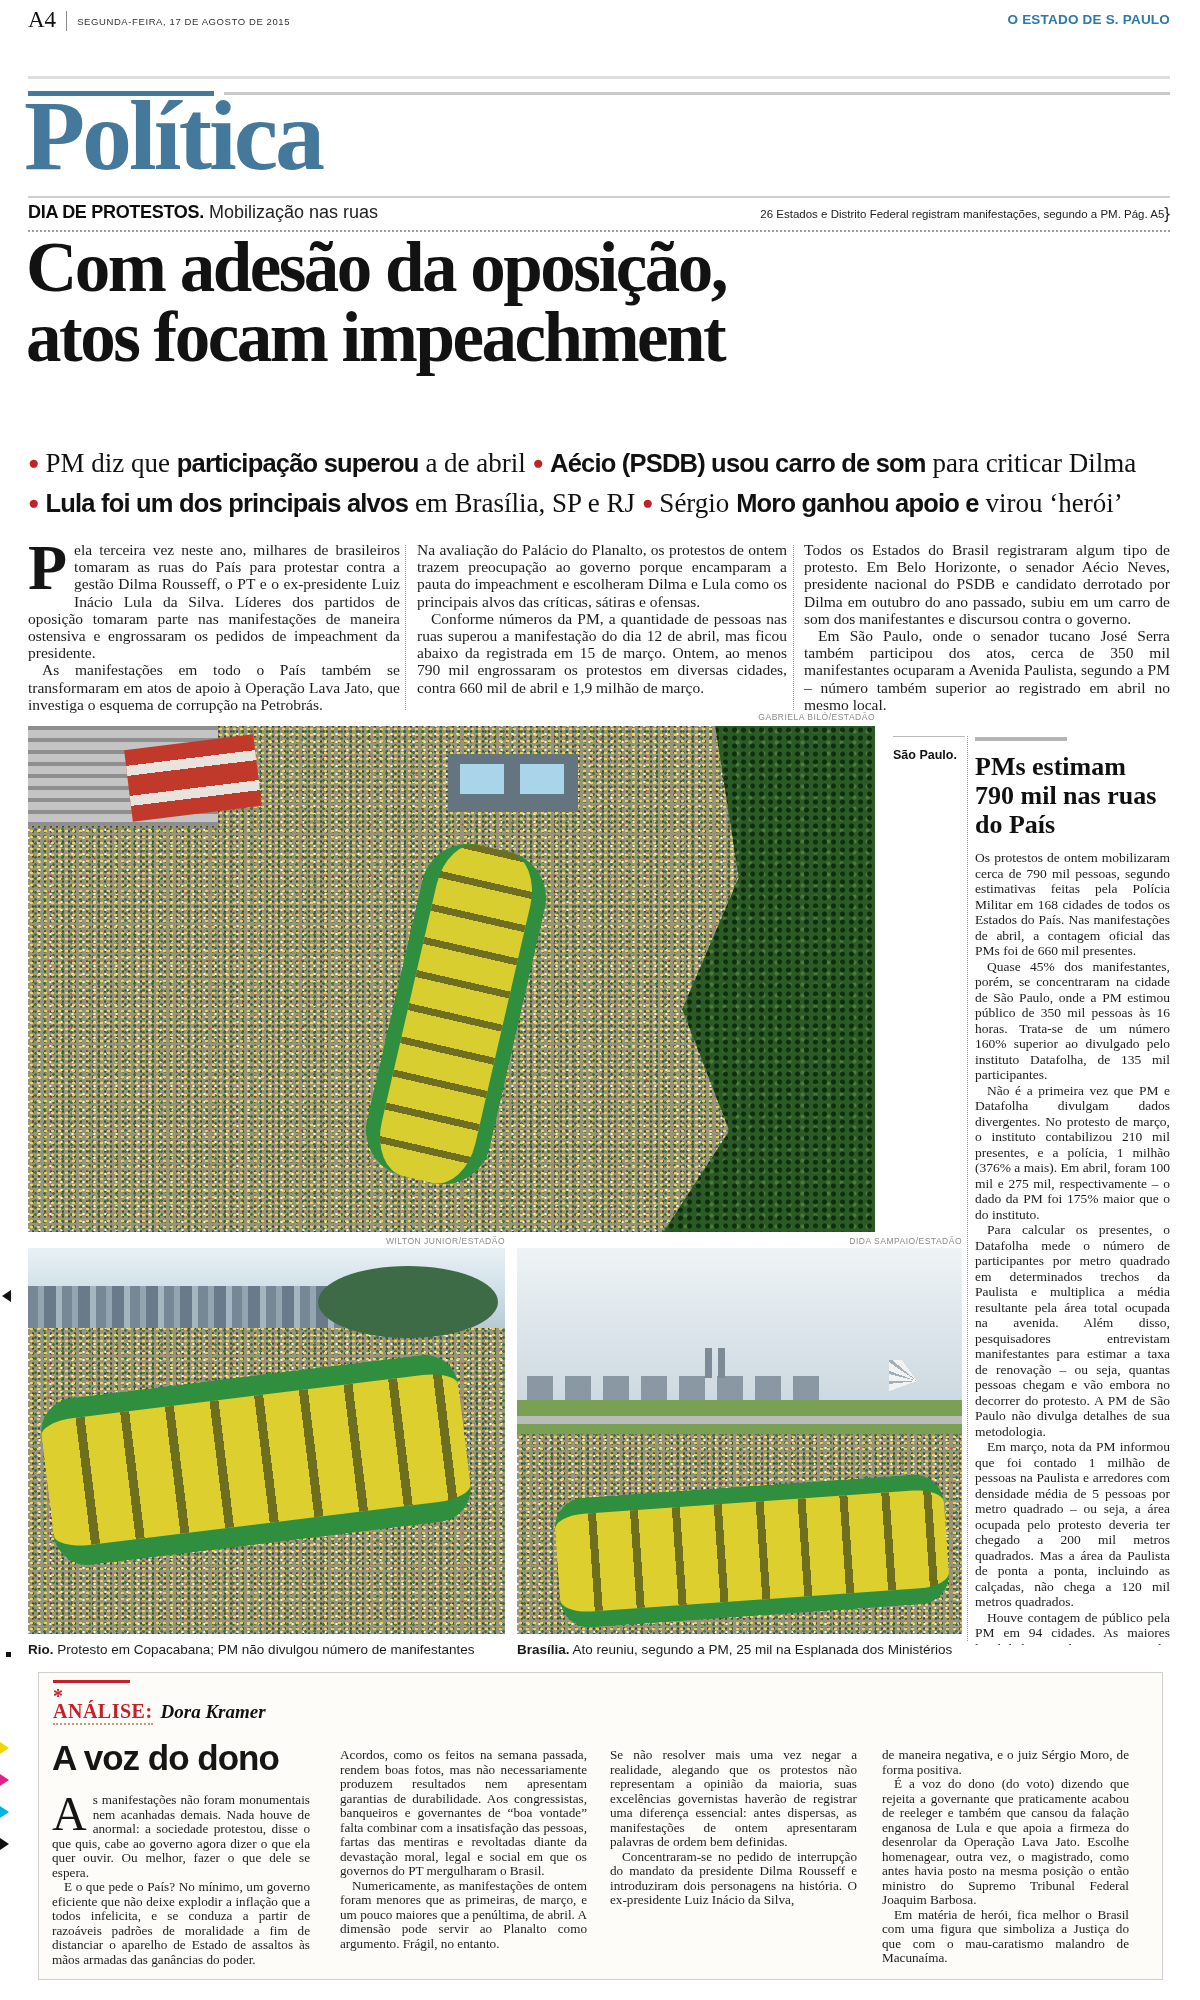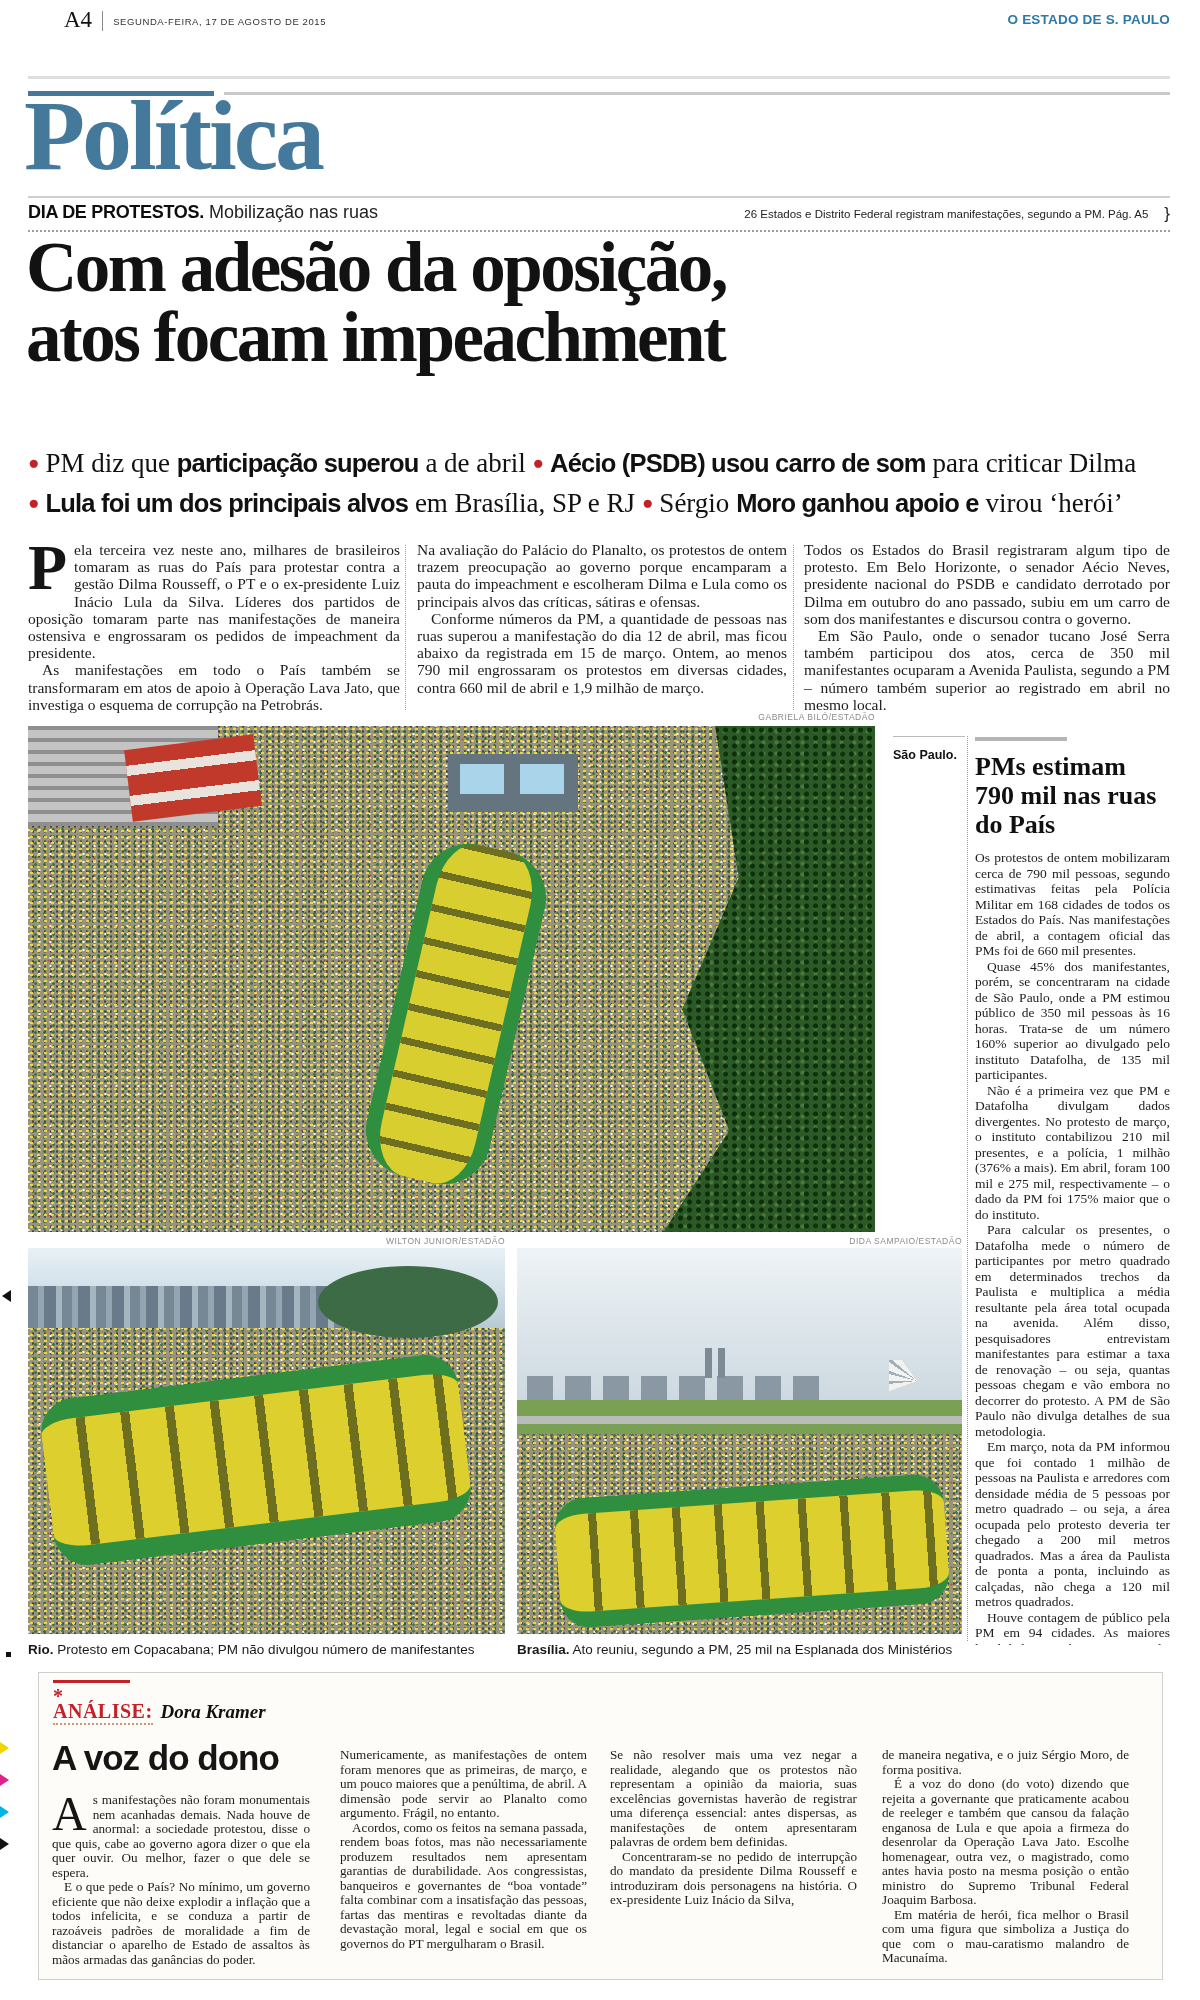--- a/index.html
+++ b/index.html
@@ -1,38 +1,38 @@
 <!DOCTYPE html>
 <html><head>
 <meta charset="utf-8">
 <style>
   html,body{margin:0;padding:0;background:#e9e9e9;}
   .page{position:relative;width:1200px;height:2000px;background:#ffffff;overflow:hidden;
         font-family:"Liberation Serif",serif;color:#1b1b1b;}
   .abs{position:absolute;}
 
   
-  .mast-left{left:28px;top:8px;display:flex;align-items:flex-start;gap:10px;margin-left:36px;}
+  .mast-left{left:28px;top:8px;display:flex;align-items:flex-start;gap:10px;}
   .folio{font-size:23px;line-height:24px;font-family:"Liberation Serif",serif;color:#111;}
   .mast-div{width:1px;height:20px;background:#8a8a8a;margin-top:3px;}
   .mast-date{font-family:"Liberation Sans",sans-serif;font-size:9.5px;letter-spacing:.6px;color:#333;margin-top:8px;}
   .brand{right:30px;top:12px;font-family:"Liberation Sans",sans-serif;font-weight:bold;
          font-size:13.5px;letter-spacing:.2px;color:#2d79a8;}
   .rule-a{left:28px;top:76px;width:1142px;height:3px;background:#dedede;}
   .rule-blue{left:28px;top:91px;width:186px;height:5px;background:#45799b;}
   .rule-gray{left:224px;top:92px;width:946px;height:3px;background:#c9c9c9;}
   .section-title{left:24px;top:86px;font-size:100px;line-height:100px;font-weight:bold;
                  letter-spacing:-3px;color:#45799b;font-family:"Liberation Serif",serif;}
   .rule-b{left:28px;top:196px;width:1142px;height:2px;background:#cfcfcf;}
 
   
   .kicker{left:28px;top:202px;font-family:"Liberation Sans",sans-serif;font-size:18px;color:#222;}
   .kicker b{font-weight:bold;letter-spacing:-.3px;color:#0d0d0d;margin-top:6px;}
   .kicker-right{right:30px;top:208px;font-family:"Liberation Sans",sans-serif;font-size:11.5px;color:#222;
-                display:flex;gap:16px;}
+                display:flex;gap:0;}
   .fleuron{font-size:17px;line-height:12px;}
   .rule-dot{left:28px;top:230px;width:1142px;border-top:2px dotted #9f9f9f;height:0;}
 
   
   .headline{left:26px;top:232px;width:1150px;font-weight:bold;font-size:71px;line-height:70px;
             letter-spacing:-2.5px;color:#121212;font-family:"Liberation Serif",serif;}
   .deck{left:28px;top:443px;width:1142px;font-size:27px;line-height:40px;color:#111;}
   .deck .bullet{color:#c32128;font-size:19px;vertical-align:3px;padding-right:6px;}
   .deck .dk-sans{font-family:"Liberation Sans",sans-serif;font-weight:bold;font-size:25.5px;letter-spacing:-.8px;}
 
@@ -256,22 +256,22 @@
   <div class="abs an-label-row">
     <span class="an-label">ANÁLISE:</span><span class="an-author">Dora Kramer</span>
   </div>
   <div class="abs an-title">A voz do dono</div>
 
   <div class="abs an-col an-c1">
     <p><span class="an-drop">A</span><span>s manifestações não foram monumentais nem acanhadas demais. Nada houve de anormal: a sociedade protestou, disse o que quis, cabe ao governo agora dizer o que ela quer ouvir. Ou melhor, fazer o que dele se espera.</span></p>
     <p>E o que pede o País? No mínimo, um governo eficiente que não deixe explodir a inflação que a todos infelicita, e se conduza a partir de razoáveis padrões de moralidade a fim de distanciar o aparelho de Estado de assaltos às mãos armadas das ganâncias do poder.</p>
   </div>
   <div class="abs an-col an-c2">
+    <p>Acordos, como os feitos na semana passada, rendem boas fotos, mas não necessariamente produzem resultados nem apresentam garantias de durabilidade. Aos congressistas, banqueiros e governantes de “boa vontade” falta combinar com a insatisfação das pessoas, fartas das mentiras e revoltadas diante da devastação moral, legal e social em que os governos do PT mergulharam o Brasil.</p>
     <p>Numericamente, as manifestações de ontem foram menores que as primeiras, de março, e um pouco maiores que a penúltima, de abril. A dimensão pode servir ao Planalto como argumento. Frágil, no entanto.</p>
-    <p>Acordos, como os feitos na semana passada, rendem boas fotos, mas não necessariamente produzem resultados nem apresentam garantias de durabilidade. Aos congressistas, banqueiros e governantes de “boa vontade” falta combinar com a insatisfação das pessoas, fartas das mentiras e revoltadas diante da devastação moral, legal e social em que os governos do PT mergulharam o Brasil.</p>
   </div>
   <div class="abs an-col an-c3">
     <p>Se não resolver mais uma vez negar a realidade, alegando que os protestos não representam a opinião da maioria, suas excelências governistas haverão de registrar uma diferença essencial: antes dispersas, as manifestações de ontem apresentaram palavras de ordem bem definidas.</p>
     <p>Concentraram-se no pedido de interrupção do mandato da presidente Dilma Rousseff e introduziram dois personagens na história. O ex-presidente Luiz Inácio da Silva,</p>
   </div>
   <div class="abs an-col an-c4">
     <p>de maneira negativa, e o juiz Sérgio Moro, de forma positiva.</p>
     <p>É a voz do dono (do voto) dizendo que rejeita a governante que praticamente acabou de reeleger e também que cansou da falação enganosa de Lula e que apoia a firmeza do desenrolar da Operação Lava Jato. Escolhe homenagear, outra vez, o magistrado, como antes havia posto na mesma posição o então ministro do Supremo Tribunal Federal Joaquim Barbosa.</p>
     <p>Em matéria de herói, fica melhor o Brasil com uma figura que simboliza a Justiça do que com o mau-caratismo malandro de Macunaíma.</p>
   </div>

